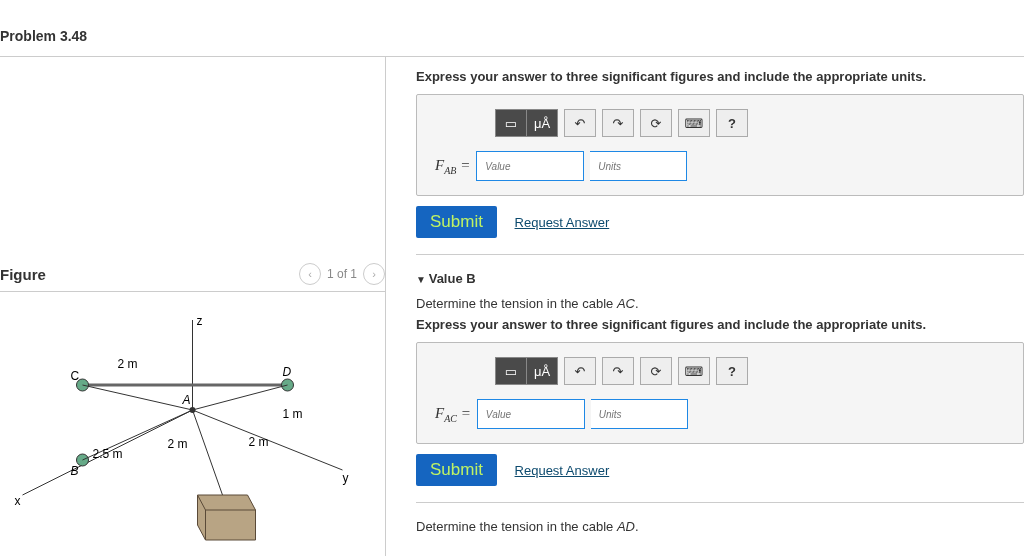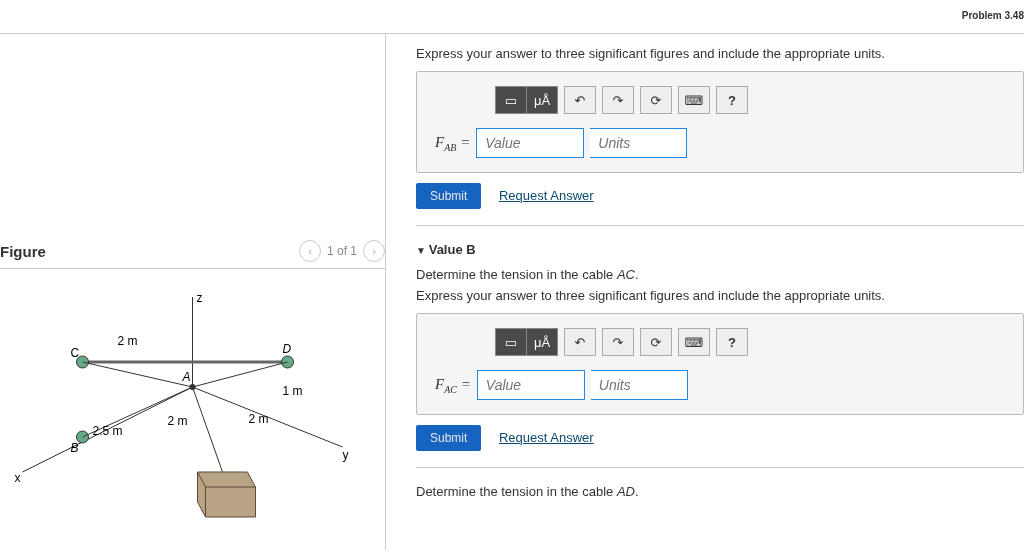--- a/index.html
+++ b/index.html
@@ -1,34 +1,34 @@
 <!DOCTYPE html>
 <html><head>
 <meta charset="utf-8">
 <style>
 body{margin:0;font-family:Arial,Helvetica,sans-serif;font-size:13px;color:#333;background:#fff}
 .page{width:1024px;height:556px;position:relative}
-.title{font-weight:bold;font-size:10px;padding:10px 0 12px 0;border-bottom:1px solid #ccc;text-align:right;}
+.title{font-weight:bold;font-size:14px;padding:28px 0 12px 0;border-bottom:1px solid #ccc;}
 .cols{display:flex;height:calc(100% - 40px)}
 .left{width:385px;border-right:1px solid #ccc;}
 .right{flex:1;padding-left:30px;padding-top:6px}
 .inst{font-size:13px;margin:6px 0}
 .inst .lnk{color:#069;cursor:pointer}
-.bold{font-weight:normal}
+.bold{font-weight:bold}
 .box{border:1px solid #bbb;background:#f5f5f5;padding:14px 18px;margin:10px 0;border-radius:2px}
 .tool{display:flex;gap:0;align-items:center;margin-bottom:14px;margin-left:60px}
 .tbtn{width:30px;height:26px;display:flex;align-items:center;justify-content:center;border:1px solid #888;background:#4a4a4a;color:#fff;font-size:13px}
 .tbtn.lt{background:#eee;color:#333;border:1px solid #aaa;margin-left:6px}
 .tbtn.hint{background:#eee;color:#333;border:1px solid #aaa;margin-left:6px;font-weight:bold}
 .row{display:flex;align-items:center}
 .var{font-style:italic;font-family:'Times New Roman',serif;font-size:15px;margin-left:0}
 .sub{font-size:10px;font-style:italic}
-.inp{width:90px;height:28px;border:1px solid #1e88e5;color:#888;font-style:italic;padding:0 8px;margin-left:6px;font-size:14px}
+.inp{width:90px;height:28px;border:1px solid #1e88e5;color:#888;font-style:italic;padding:0 8px;margin-left:6px;font-size:10px}
 .inp.u{width:80px;border-left:none}
-.submit{display:inline-block;background:#1565c0;color:#e5e5e5;padding:6px 14px;font-size:12px;border:none;border-radius:2px;cursor:pointer}
+.submit{display:inline-block;background:#1565c0;color:#bef264;padding:6px 14px;font-size:17px;border:none;border-radius:2px;cursor:pointer}
 .req{color:#0c4a6e;text-decoration:underline;margin-left:14px;font-size:13px;cursor:pointer}
 .btnrow{margin-top:6px}
 hr.sep{border:none;border-top:1px solid #ccc;margin:16px 0}
 .phead{font-weight:bold;font-size:13px;margin:10px 0}
 .phead::before{content:"▼ ";font-size:10px}
 .fighead{display:flex;justify-content:space-between;align-items:center;padding:6px 0;border-bottom:1px solid #ccc;margin-top:200px}
 .figt{font-weight:bold;font-size:15px}
 .pager{display:flex;align-items:center;gap:6px;color:#888;font-size:12px}
 .pbtn{width:20px;height:20px;border-radius:50%;border:1px solid #ccc;display:flex;align-items:center;justify-content:center;color:#aaa;cursor:pointer;font-size:11px}
 .figimg{margin-top:18px;position:relative;height:250px;background:#fff}

